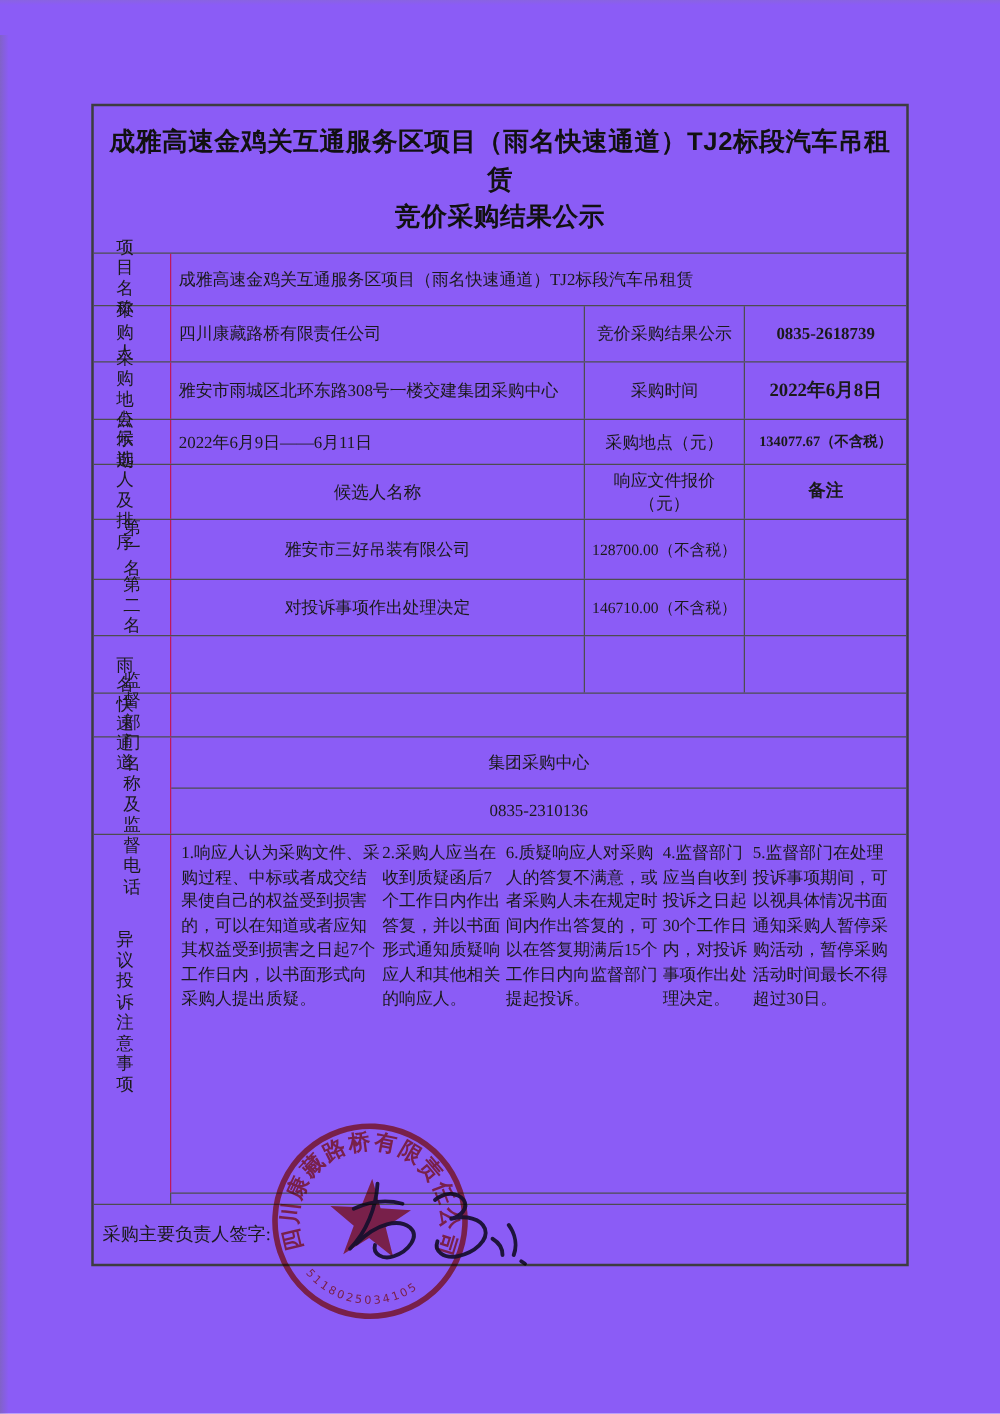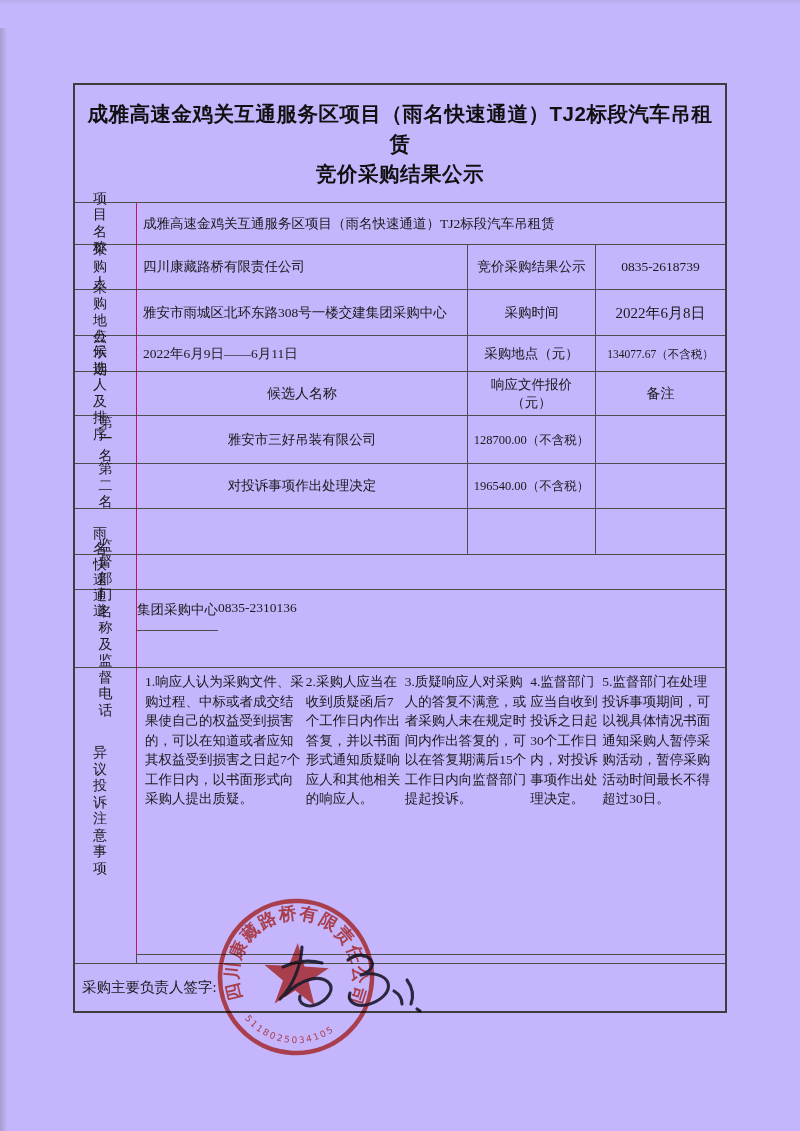--- a/index.html
+++ b/index.html
@@ -6,21 +6,21 @@
   html,body { width:800px; height:1131px; }
   body {
     background:#ffffff;
     font-family:"Liberation Serif","DejaVu Serif",serif;
     color:#1a1a1a;
     position:relative;
     overflow:hidden;
   }
   .page {
     position:absolute; inset:0;
-    background:#c4b5fd;
+    background:#8b5cf6;
   }
   .scan-edge-left {
     position:absolute; left:0; top:28px; bottom:0; width:7px;
     background:linear-gradient(90deg, rgba(110,110,115,0.35), rgba(110,110,115,0));
   }
   .scan-edge-top {
     position:absolute; left:0; top:0; right:0; height:4px;
     background:linear-gradient(180deg, rgba(130,130,135,0.18), rgba(130,130,135,0));
   }
   .doc {
@@ -56,24 +56,24 @@
   .val.divr { border-right:1px solid #4d4d50; }
   .c3 {
     flex:0 0 128px; width:128px;
     border-right:1px solid #4d4d50;
     display:flex; flex-direction:column; justify-content:center; align-items:center;
     text-align:center; font-size:13.5px; line-height:18px; padding:2px;
   }
   .c4 {
     flex:0 0 129px; width:129px;
     display:flex; justify-content:center; align-items:center;
-    text-align:center; font-size:12.5px; line-height:16px; padding:2px 1px;
+    text-align:center; font-size:12.5px; line-height:16px; padding:2px 1px;font-weight:bold;
   }
   .cname { justify-content:center; text-align:center; }
-  .sup-right { flex:1 1 auto; display:flex; flex-direction:row; }
+  .sup-right { flex:1 1 auto; display:flex; flex-direction:column; }
   .sup-cell {
     display:flex; justify-content:center; align-items:center;
     font-size:13.5px;
   }
   .sup-cell.top { height:41px; border-bottom:1px solid #4d4d50; }
   .sup-cell.bottom { height:36px; }
   .disp-row { border-bottom:none; }
   .disp {
     flex:1 1 auto; min-width:0;
     display:flex; flex-direction:row; justify-content:center;
@@ -147,21 +147,21 @@
     <div class="row h48">
       <div class="lab center">第一名</div>
       <div class="val divr cname">雅安市三好吊装有限公司</div>
       <div class="c3" style="font-size:12.5px">128700.00（不含税）</div>
       <div class="c4"></div>
     </div>
 
     <div class="row h45">
       <div class="lab center">第二名</div>
       <div class="val divr cname">对投诉事项作出处理决定</div>
-      <div class="c3" style="font-size:12.5px">196540.00（不含税）</div>
+      <div class="c3" style="font-size:12.5px">146710.00（不含税）</div>
       <div class="c4"></div>
     </div>
 
     <div class="row h46">
       <div class="lab center"></div>
       <div class="val divr"></div>
       <div class="c3"></div>
       <div class="c4"></div>
     </div>
 
@@ -176,21 +176,21 @@
         <div class="sup-cell top">集团采购中心</div>
         <div class="sup-cell bottom">0835-2310136</div>
       </div>
     </div>
 
     <div class="row h286 disp-row">
       <div class="lab">异议投诉注意事项</div>
       <div class="disp">
         <div>1.响应人认为采购文件、采购过程、中标或者成交结果使自己的权益受到损害的，可以在知道或者应知其权益受到损害之日起7个工作日内，以书面形式向采购人提出质疑。</div>
         <div>2.采购人应当在收到质疑函后7个工作日内作出答复，并以书面形式通知质疑响应人和其他相关的响应人。</div>
-        <div>3.质疑响应人对采购人的答复不满意，或者采购人未在规定时间内作出答复的，可以在答复期满后15个工作日内向监督部门提起投诉。</div>
+        <div>6.质疑响应人对采购人的答复不满意，或者采购人未在规定时间内作出答复的，可以在答复期满后15个工作日内向监督部门提起投诉。</div>
         <div>4.监督部门应当自收到投诉之日起30个工作日内，对投诉事项作出处理决定。</div>
         <div>5.监督部门在处理投诉事项期间，可以视具体情况书面通知采购人暂停采购活动，暂停采购活动时间最长不得超过30日。</div>
       </div>
     </div>
 
     <div class="row h10 strip-row">
       <div class="strip-spacer"></div>
       <div class="strip-line"></div>
     </div>
 

